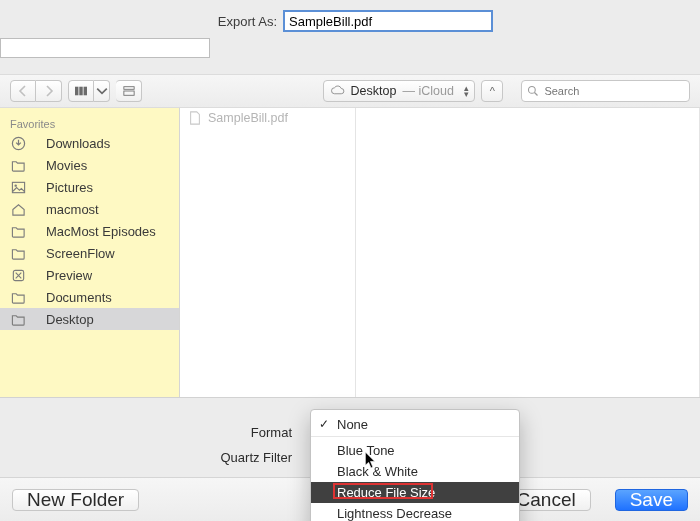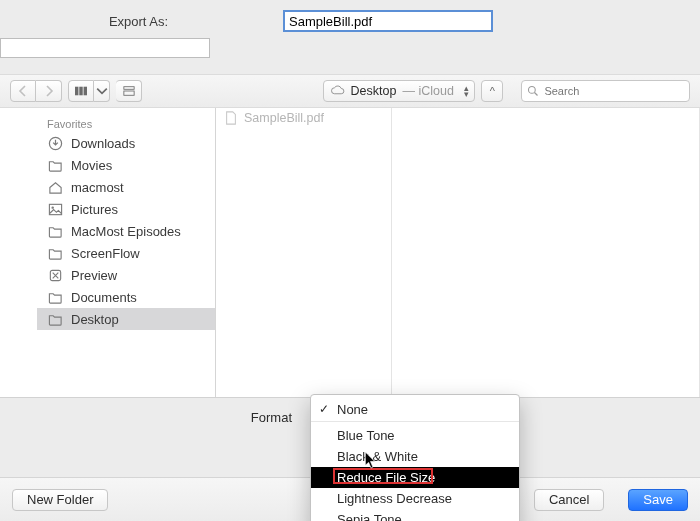--- a/index.html
+++ b/index.html
@@ -1,20 +1,20 @@
 <!DOCTYPE html>
 <html><head>
 <meta charset="utf-8">
 <style>
   * { box-sizing: border-box; margin: 0; padding: 0; font-family: -apple-system, "Helvetica Neue", Arial, sans-serif; }
   body { width: 700px; height: 521px; background: #ececec; font-size: 13px; color: #2b2b2b; position: relative; overflow: hidden; }
 
   .top-fields { padding: 10px 0 10px 0; }
   .field-row { display: flex; align-items: center; margin-bottom: 6px; }
-  .field-label { width: 283px; text-align: center; padding-right: 6px; color: #3c3c3c; }
+  .field-label { width: 283px; text-align: right; padding-right: 6px; color: #3c3c3c; }
   .export-input { width: 210px; height: 22px; border: 2px solid #5b8fd6; background: #fff; padding: 0 4px; font-size: 13px; color: #000; }
   .export-input::selection { background: #b3d4fc; }
   .tags-input { width: 210px; height: 20px; border: 1px solid #bdbdbd; background: #fff; }
 
   .toolbar { display: flex; align-items: center; height: 34px; border-top: 1px solid #dcdcdc; border-bottom: 1px solid #dcdcdc; background: linear-gradient(#f6f6f6,#ececec); padding: 0 10px; gap: 6px; }
   .seg { display: flex; }
   .seg .btn { width: 26px; height: 22px; border: 1px solid #c7c7c7; background: linear-gradient(#ffffff,#f0f0f0); display:flex; align-items:center; justify-content:center; color:#6b6b6b; }
   .seg .btn:first-child { border-radius: 4px 0 0 4px; }
   .seg .btn:last-child { border-radius: 0 4px 4px 0; border-left: none; }
   .seg.single .btn { border-radius: 4px; }
@@ -25,48 +25,48 @@
   .loc-popup .dim { color:#9a9a9a;text-align:center; }
   .arrows { font-size: 9px; color:#666; line-height:6px; text-align:center; margin-left:4px; }
   .updown { width:22px; height:22px; border:1px solid #c7c7c7; border-radius:4px; background:linear-gradient(#fff,#f0f0f0); display:flex; align-items:center; justify-content:center; font-size:11px; color:#666; }
 
   .search-wrap { flex:1; margin-left: 12px; max-width: 180px; }
   .search-input { width:100%; height:22px; border:1px solid #c7c7c7; border-radius:4px; background:#fff; padding:0 6px 0 22px; font-size:11px; }
   .search-icon { position:relative; }
   .search-icon svg { position:absolute; left:6px; top:5px; width:12px; height:12px; fill:#9a9a9a; }
 
   .browser { display:flex; height: 290px; border-bottom: 1px solid #d2d2d2; }
-  .sidebar { width: 216px; background: #ffffff; border-right: 1px solid #d5d5d5; padding-top: 6px; overflow:hidden;padding-left:37px; }
+  .sidebar { width: 180px; background: #fef9c3; border-right: 1px solid #d5d5d5; padding-top: 6px; overflow:hidden; }
   .sb-header { font-size: 11px; color: #8a8a8a; padding: 4px 10px 2px; }
-  .sb-item { display:flex; align-items:center; gap:8px; padding: 3px 10px; font-size:13px; color:#3a3a3a; height:22px; }
+  .sb-item { display:flex; align-items:center; gap:20px; padding: 3px 10px; font-size:13px; color:#3a3a3a; height:22px; }
   .sb-item.selected { background: #d7d7d9; }
   .sb-item .ic { width:16px; height:16px; display:flex; align-items:center; justify-content:center; }
   .sb-item .ic svg { width:15px; height:15px; fill:#7c7c7c; }
 
   .col { border-right:1px solid #e4e4e4; }
   .col.list { width: 176px; background:#fff; }
   .file-item { display:flex; align-items:center; gap:6px; padding:3px 8px; font-size:12.5px; color:#b5b5b5; }
   .file-item .ic { width:14px; height:14px; }
   .file-item .ic svg { width:14px; height:14px; fill:#c8c8c8; }
   .col.preview { flex:1; background:#fff; }
 
-  .format-area { position:relative; padding: 12px 0 0 0; height: 95px; }
+  .format-area { position:relative; padding: 12px 0 0 0; height: 95px; margin-top: 15px; }
   .fa-row { display:flex; align-items:center; margin-bottom: 10px; }
   .fa-label { width: 298px; text-align:right; padding-right:6px; }
 
   .menu { position:absolute; left: 310px; top: -4px; width: 210px; background:#fff; border:1px solid #c3c3c3; border-radius:4px; box-shadow: 0 8px 22px rgba(0,0,0,0.25); padding: 4px 0; z-index: 20; }
   .menu-item { padding: 3px 18px 3px 26px; font-size:13px; position:relative; }
   .menu-item.sep { border-bottom:1px solid #e6e6e6; margin-bottom:3px; padding-bottom:4px; }
-  .menu-item.selected { background:#000000; color:#fff; }
+  .menu-item.selected { background:#404040; color:#fff; }
   .menu-item .check { position:absolute; left:8px; top:3px; font-size:12px; }
   .red-annot { position:absolute; border:2px solid #d33; pointer-events:none; }
   .cursor { position:absolute; width:14px; height:17px; z-index:30; left:364px; top:452px; }
 
   .footer { position:absolute; bottom:0; left:0; right:0; height:44px; border-top:1px solid #d5d5d5; background:linear-gradient(#f6f6f6,#ececec); display:flex; align-items:center; padding:0 12px; }
-  .push-btn { height:22px; border:1px solid #c7c7c7; border-radius:4px; background:linear-gradient(#ffffff,#f0f0f0); padding:0 14px; font-size:13px; display:flex; align-items:center; }
+  .push-btn { height:22px; border:1px solid #c7c7c7; border-radius:4px; background:linear-gradient(#ffffff,#f0f0f0); padding:0 14px; font-size:19px; display:flex; align-items:center; }
   .push-btn.primary { background:linear-gradient(#5aa4ff,#1f72ff); color:#fff; border-color:#1f66e0; }
   .spacer { flex:1; }
 </style>
 </head>
 <body>
 
 <div class="top-fields">
   <div class="field-row">
     <div class="field-label">Export As:</div>
     <input class="export-input" value="SampleBill.pdf" style="">
@@ -146,34 +146,34 @@
         <span class="ic">
           <svg viewBox="0 0 16 16">
             <path d="M1.5 4h4l1.5 1.5h7v7.5a1 1 0 01-1 1H2.5a1 1 0 01-1-1V4z" fill="none" stroke="#7c7c7c" stroke-width="1.2"></path>
           </svg>
         </span>
         <span>Movies</span>
       </div>
       <div class="sb-item">
         <span class="ic">
           <svg viewBox="0 0 16 16">
-            <path d="M2 8l6-5 6 5v6H2z" fill="none" stroke="#7c7c7c" stroke-width="1.2"></path>
-          </svg>
-        </span>
-        <span>macmost</span>
-      </div>
-      <div class="sb-item">
-        <span class="ic">
-          <svg viewBox="0 0 16 16">
             <rect x="1.5" y="2.5" width="13" height="11" fill="none" stroke="#7c7c7c" stroke-width="1.2"></rect>
             <circle cx="5" cy="6" r="1.3" fill="#7c7c7c"></circle>
             <path d="M2 12l4-4 3 3 2-2 3 3" fill="none" stroke="#7c7c7c" stroke-width="1.2"></path>
           </svg>
         </span>
         <span>Pictures</span>
+      </div>
+      <div class="sb-item">
+        <span class="ic">
+          <svg viewBox="0 0 16 16">
+            <path d="M2 8l6-5 6 5v6H2z" fill="none" stroke="#7c7c7c" stroke-width="1.2"></path>
+          </svg>
+        </span>
+        <span>macmost</span>
       </div>
       <div class="sb-item">
         <span class="ic">
           <svg viewBox="0 0 16 16">
             <path d="M1.5 4h4l1.5 1.5h7v7.5a1 1 0 01-1 1H2.5a1 1 0 01-1-1V4z" fill="none" stroke="#7c7c7c" stroke-width="1.2"></path>
           </svg>
         </span>
         <span>MacMost Episodes</span>
       </div>
       <div class="sb-item">
@@ -217,20 +217,23 @@
           </svg></span>
         <span>SampleBill.pdf</span>
       </div>
     </div>
   <div class="col preview"></div>
 </div>
 
 <div class="format-area">
   <div class="fa-row">
     <div class="fa-label">Format</div>
+  </div>
+  <div class="fa-row">
+    <div class="fa-label">Quartz Filter</div>
   </div>
   <div class="menu" id="qmenu">
       <div class="menu-item sep"><span class="check">✓</span><span>None</span></div>
       <div class="menu-item"><span>Blue Tone</span></div>
       <div class="menu-item"><span>Black &amp; White</span></div>
       <div class="menu-item selected" style="position: relative;"><span>Reduce File Size</span><div class="red-annot" style="left: 22px; top: 1px; width: 100px; height: 16px;"></div></div>
       <div class="menu-item"><span>Lightness Decrease</span></div>
       <div class="menu-item"><span>Sepia Tone</span></div>
     </div>
 </div>

